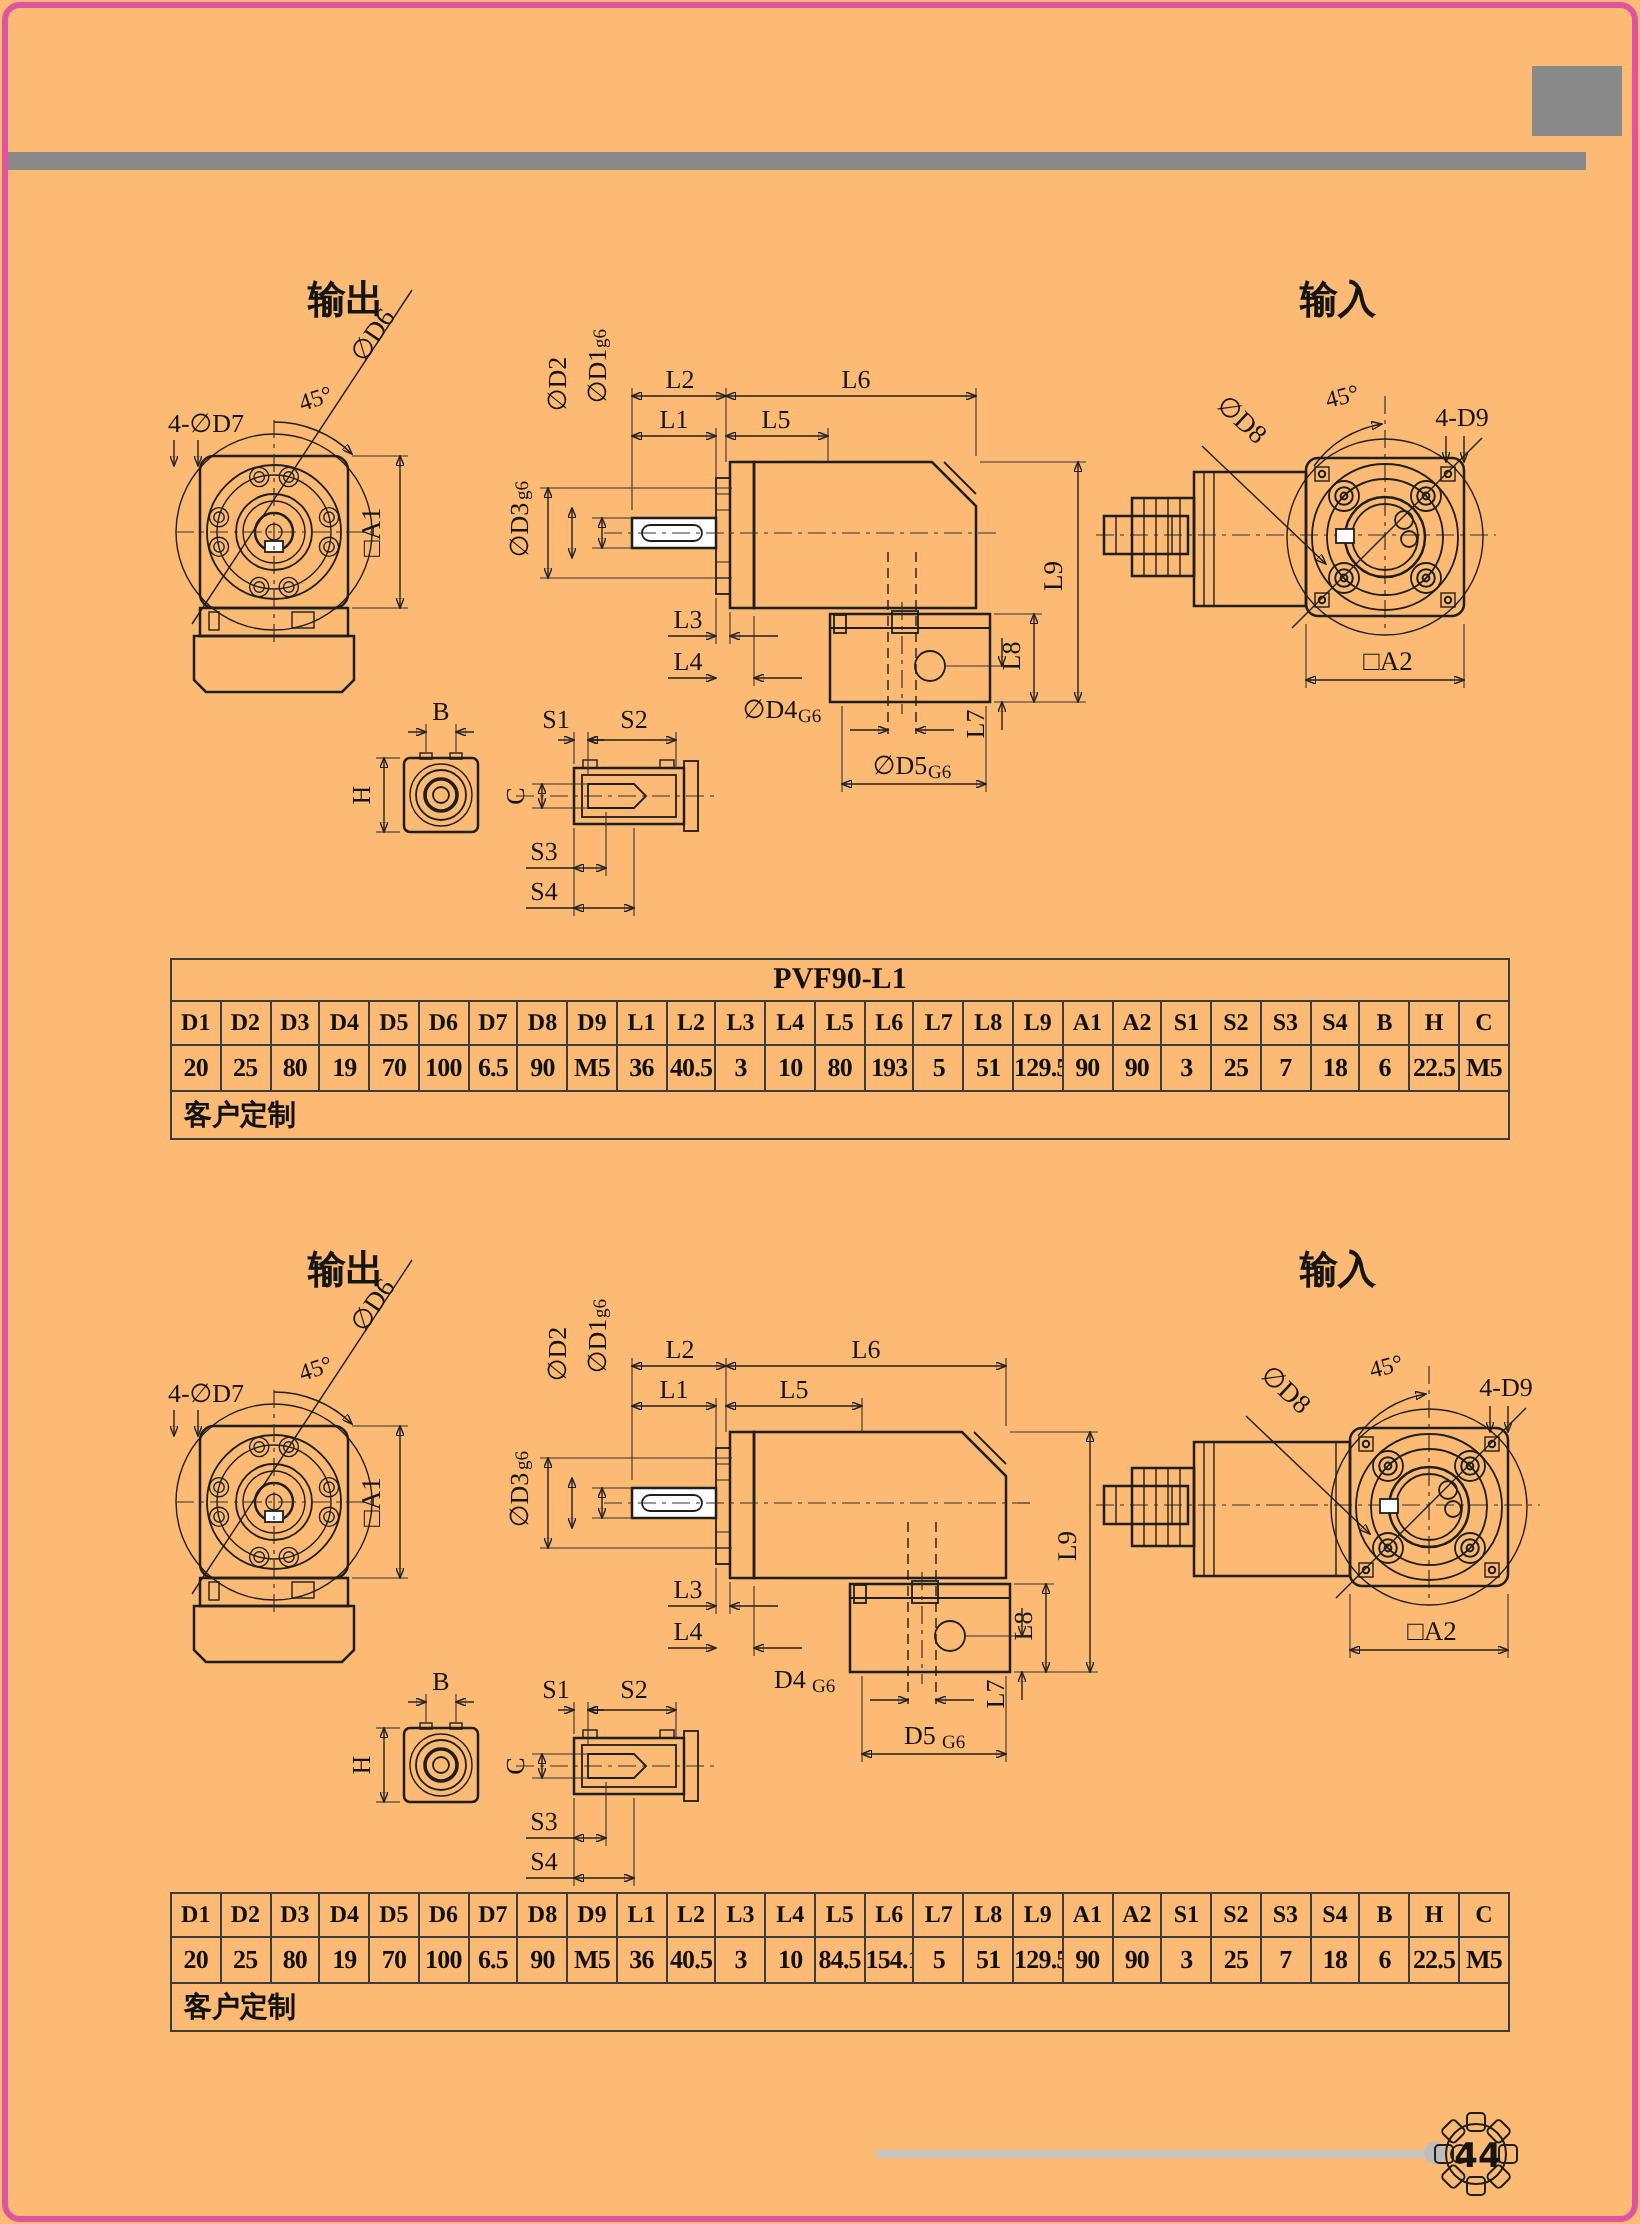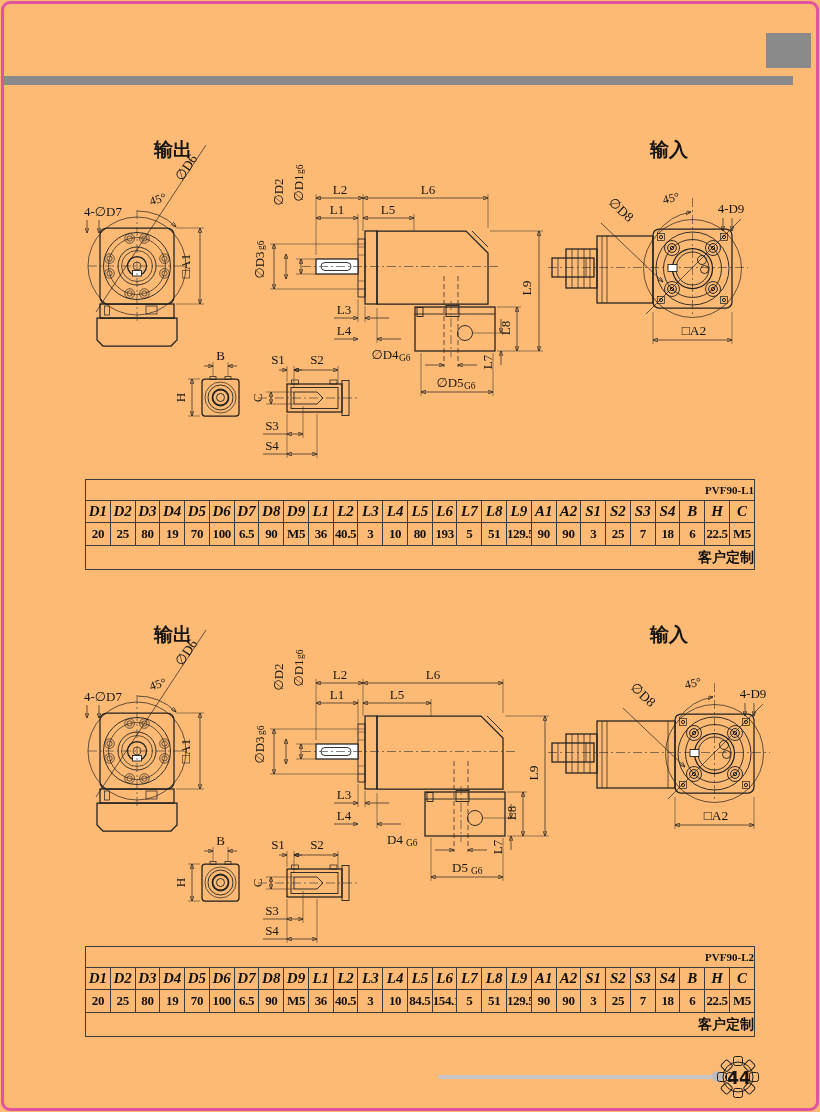--- a/index.html
+++ b/index.html
@@ -20,24 +20,24 @@
   .b{stroke-width:1.25;} .m{stroke-width:.9;} .t{stroke-width:.7;}
   .d{stroke-width:.7;} .x{stroke-width:.55;stroke:#333;}
   .cl{stroke-width:.6;stroke:#333;stroke-dasharray:9 3 2 3;}
   .hid{stroke-width:.7;stroke-dasharray:5 3;}
   .wf{fill:#fff;}
   .spec-table{position:absolute;left:85px;width:670px;}
   #t1{top:479px;} #t2{top:946px;}
   .spec-table table{border-collapse:collapse;table-layout:fixed;width:670px;}
   .spec-table td{border:1px solid #3c3c3c;text-align:center;padding:0;overflow:hidden;
                  white-space:nowrap;font-weight:bold;color:#111;}
-  .tt td{height:20px;font-size:11px;text-align:right;}
-  .th td{height:21px;font-size:15px;font-style:italic;}
+  .tt td{height:20px;font-size:15px;}
+  .th td{height:21px;font-size:12px;}
   .tv td{height:22px;font-size:13px;letter-spacing:-0.4px;}
-  .tf td{height:23px;text-align:right;padding-left:6px;font-size:14px;
+  .tf td{height:23px;text-align:left;padding-left:6px;font-size:14px;
          font-family:"DejaVu Sans","Liberation Sans",sans-serif;}
   .footer-line{position:absolute;left:438px;top:1075px;width:280px;height:4px;background:#c6c6c6;border-radius:2px;}
   .footer-dot{position:absolute;left:712px;top:1071px;width:11px;height:11px;border-radius:50%;background:#bdbdbd;}
   .gear-wrap{position:absolute;left:712px;top:1051px;width:52px;height:52px;}
 </style>
 </head>
 <body>
 
 <div class="page">
   <div class="frame"></div>
@@ -770,23 +770,20 @@
         <tr class="tf">
             <td colspan="27">客户定制</td>
           </tr>
       </tbody>
     </table>
   </div>
 
   <div class="spec-table" id="t2">
     <table>
       <tbody>
-        <tr class="tt">
-            <td colspan="27">PVF90-L2</td>
-          </tr>
         <tr class="th">
             <td>D1</td>
             <td>D2</td>
             <td>D3</td>
             <td>D4</td>
             <td>D5</td>
             <td>D6</td>
             <td>D7</td>
             <td>D8</td>
             <td>D9</td>

